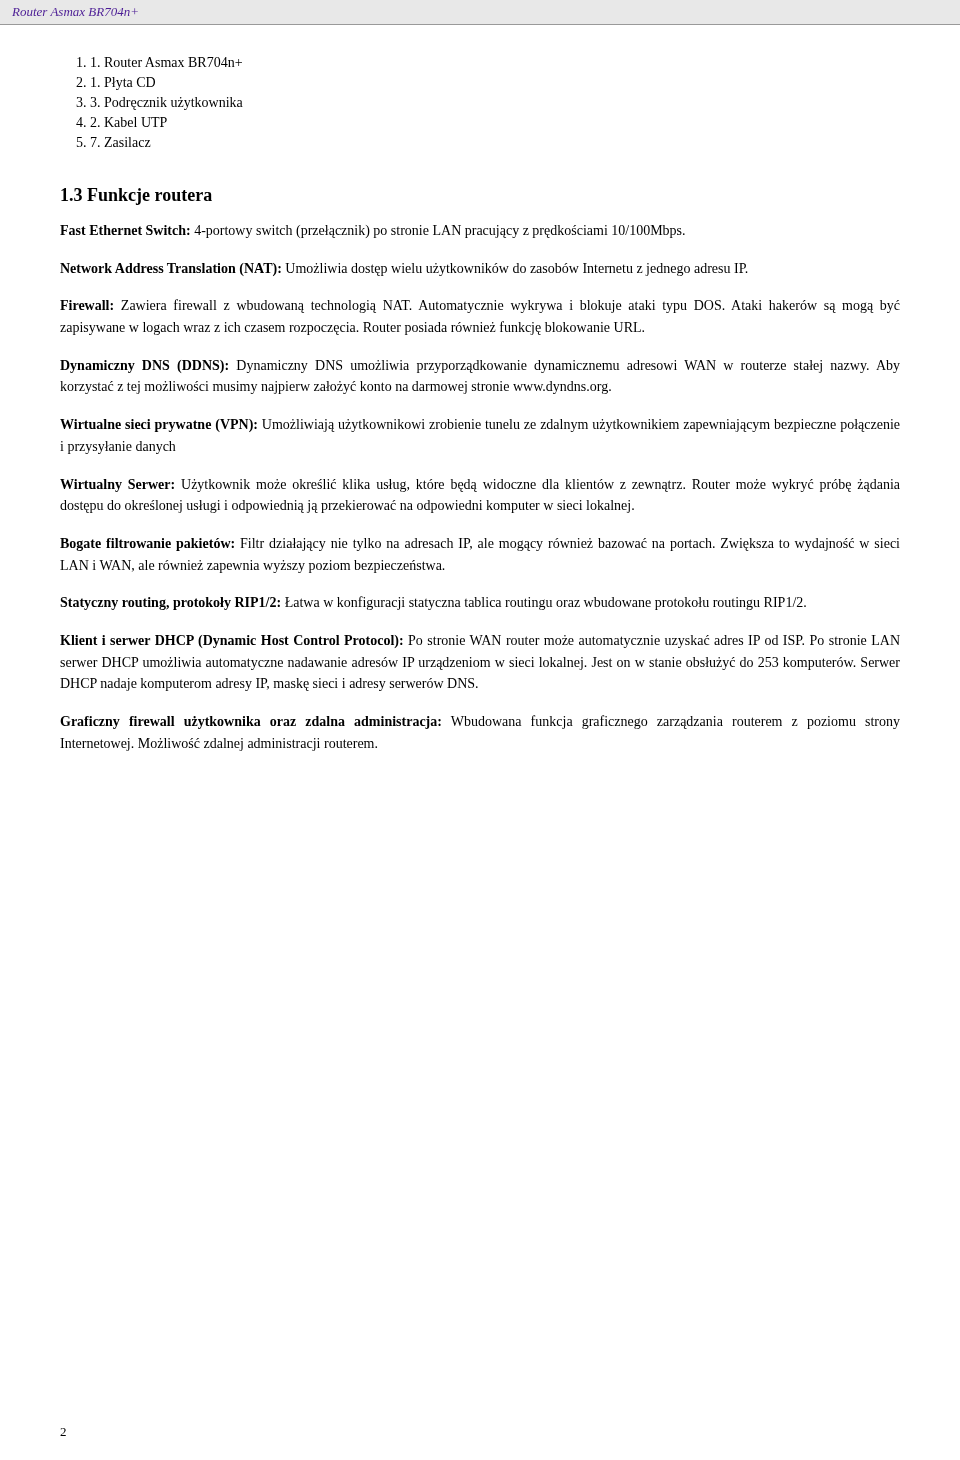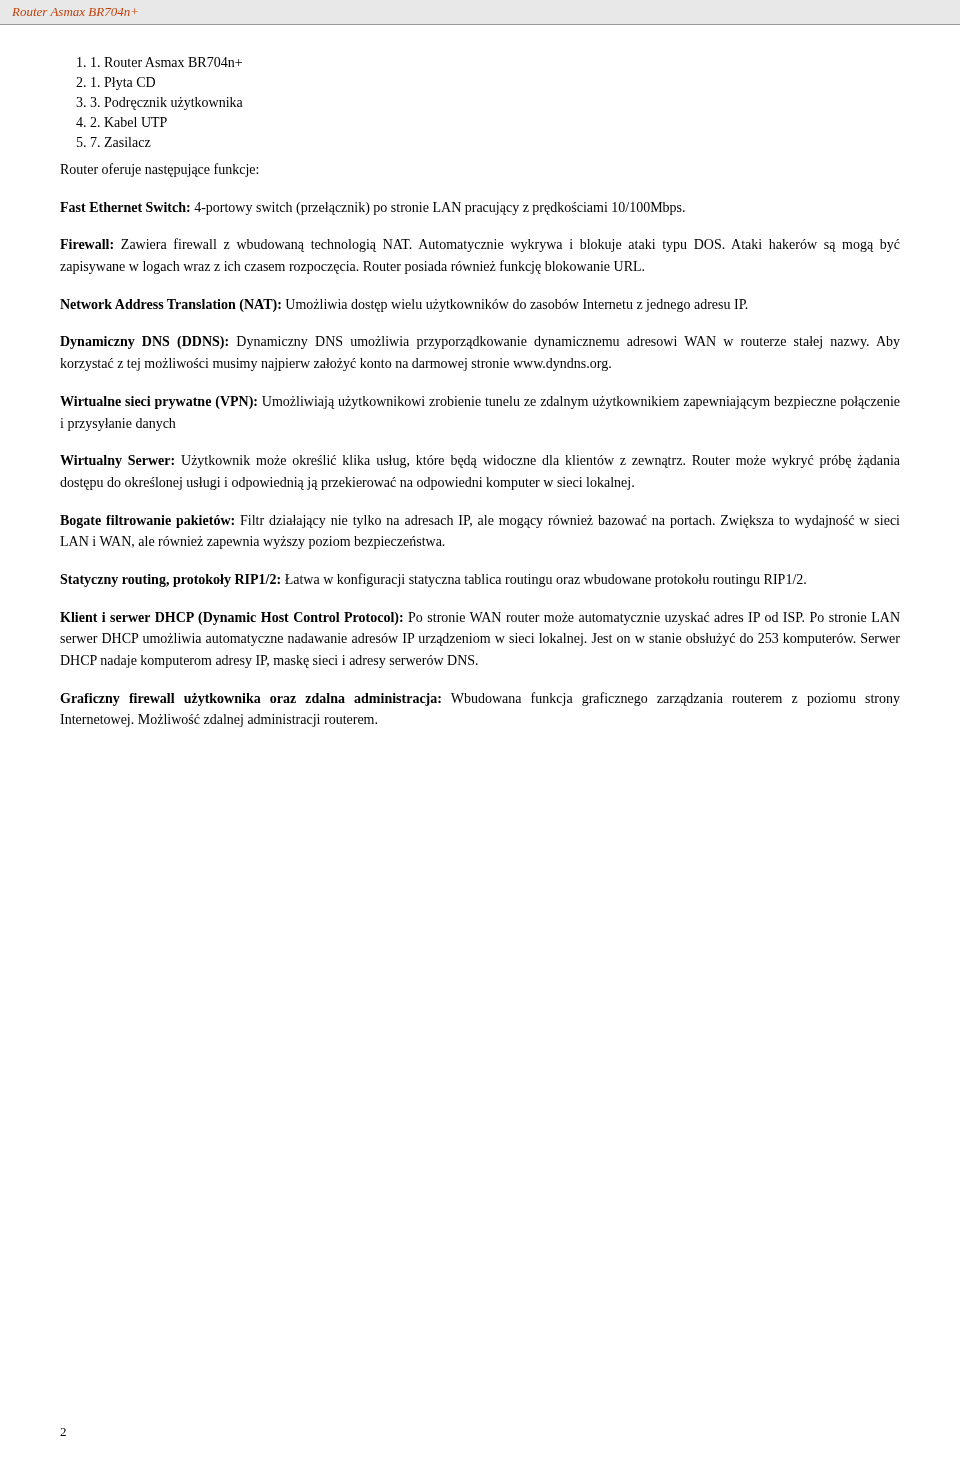--- a/index.html
+++ b/index.html
@@ -24,21 +24,21 @@
       padding: 0;
       position: relative;
     }
 
     .page-header {
       background: #e8e8e8;
       border-bottom: 1px solid #999;
       padding: 4px 12px;
       font-size: 13px;
       font-style: italic;
-      color: #c2410c;
+      color: #4c1d95;
     }
 
     .page-content {
       padding: 30px 60px 40px 60px;
     }
 
     .section-title {
       font-size: 22px;
       font-weight: bold;
       margin-bottom: 18px;
@@ -47,21 +47,21 @@
 
     .subsection-title {
       font-size: 18px;
       font-weight: bold;
       margin-bottom: 14px;
       margin-top: 6px;
     }
 
     .list-items {
       margin-left: 30px;
-      margin-bottom: 8px;
+      margin-bottom: 34px;
     }
 
     .list-items li {
       margin-bottom: 4px;
       font-size: 14px;
     }
 
     .paragraph {
       margin-bottom: 16px;
       font-size: 14px;
@@ -94,33 +94,33 @@
 
 
     <ol class="list-items">
       <li><span>1. Router Asmax BR704n+</span></li>
       <li><span>1. Płyta CD</span></li>
       <li><span>3. Podręcznik użytkownika</span></li>
       <li><span>2. Kabel UTP</span></li>
       <li><span>7. Zasilacz</span></li>
     </ol>
 
+    <h2 class="subsection-title">1.3 Funkcje routera</h2>
 
-    <p class="paragraph">Router oferuje następujące funkcje:</p>
 
     <p class="paragraph">
       <span class="bold-term">Fast Ethernet Switch:</span><span> 4-portowy switch (przełącznik) po stronie LAN pracujący z prędkościami 10/100Mbps.</span>
     </p>
 
     <p class="paragraph">
-      <span class="bold-term">Firewall:</span><span> Zawiera firewall z wbudowaną technologią NAT. Automatycznie wykrywa i blokuje ataki typu DOS. Ataki hakerów są mogą być zapisywane w logach wraz z ich czasem rozpoczęcia. Router posiada również funkcję blokowanie URL.</span>
+      <span class="bold-term">Network Address Translation (NAT):</span><span> Umożliwia dostęp wielu użytkowników do zasobów Internetu z jednego adresu IP.</span>
     </p>
 
     <p class="paragraph">
-      <span class="bold-term">Network Address Translation (NAT):</span><span> Umożliwia dostęp wielu użytkowników do zasobów Internetu z jednego adresu IP.</span>
+      <span class="bold-term">Firewall:</span><span> Zawiera firewall z wbudowaną technologią NAT. Automatycznie wykrywa i blokuje ataki typu DOS. Ataki hakerów są mogą być zapisywane w logach wraz z ich czasem rozpoczęcia. Router posiada również funkcję blokowanie URL.</span>
     </p>
 
     <p class="paragraph">
       <span class="bold-term">Dynamiczny DNS (DDNS):</span><span> Dynamiczny DNS umożliwia przyporządkowanie dynamicznemu adresowi WAN w routerze stałej nazwy. Aby korzystać z tej możliwości musimy najpierw założyć konto na darmowej stronie www.dyndns.org.</span>
     </p>
 
     <p class="paragraph">
       <span class="bold-term">Wirtualne sieci prywatne (VPN):</span><span> Umożliwiają użytkownikowi zrobienie tunelu ze zdalnym użytkownikiem zapewniającym bezpieczne połączenie i przysyłanie danych</span>
     </p>
 

